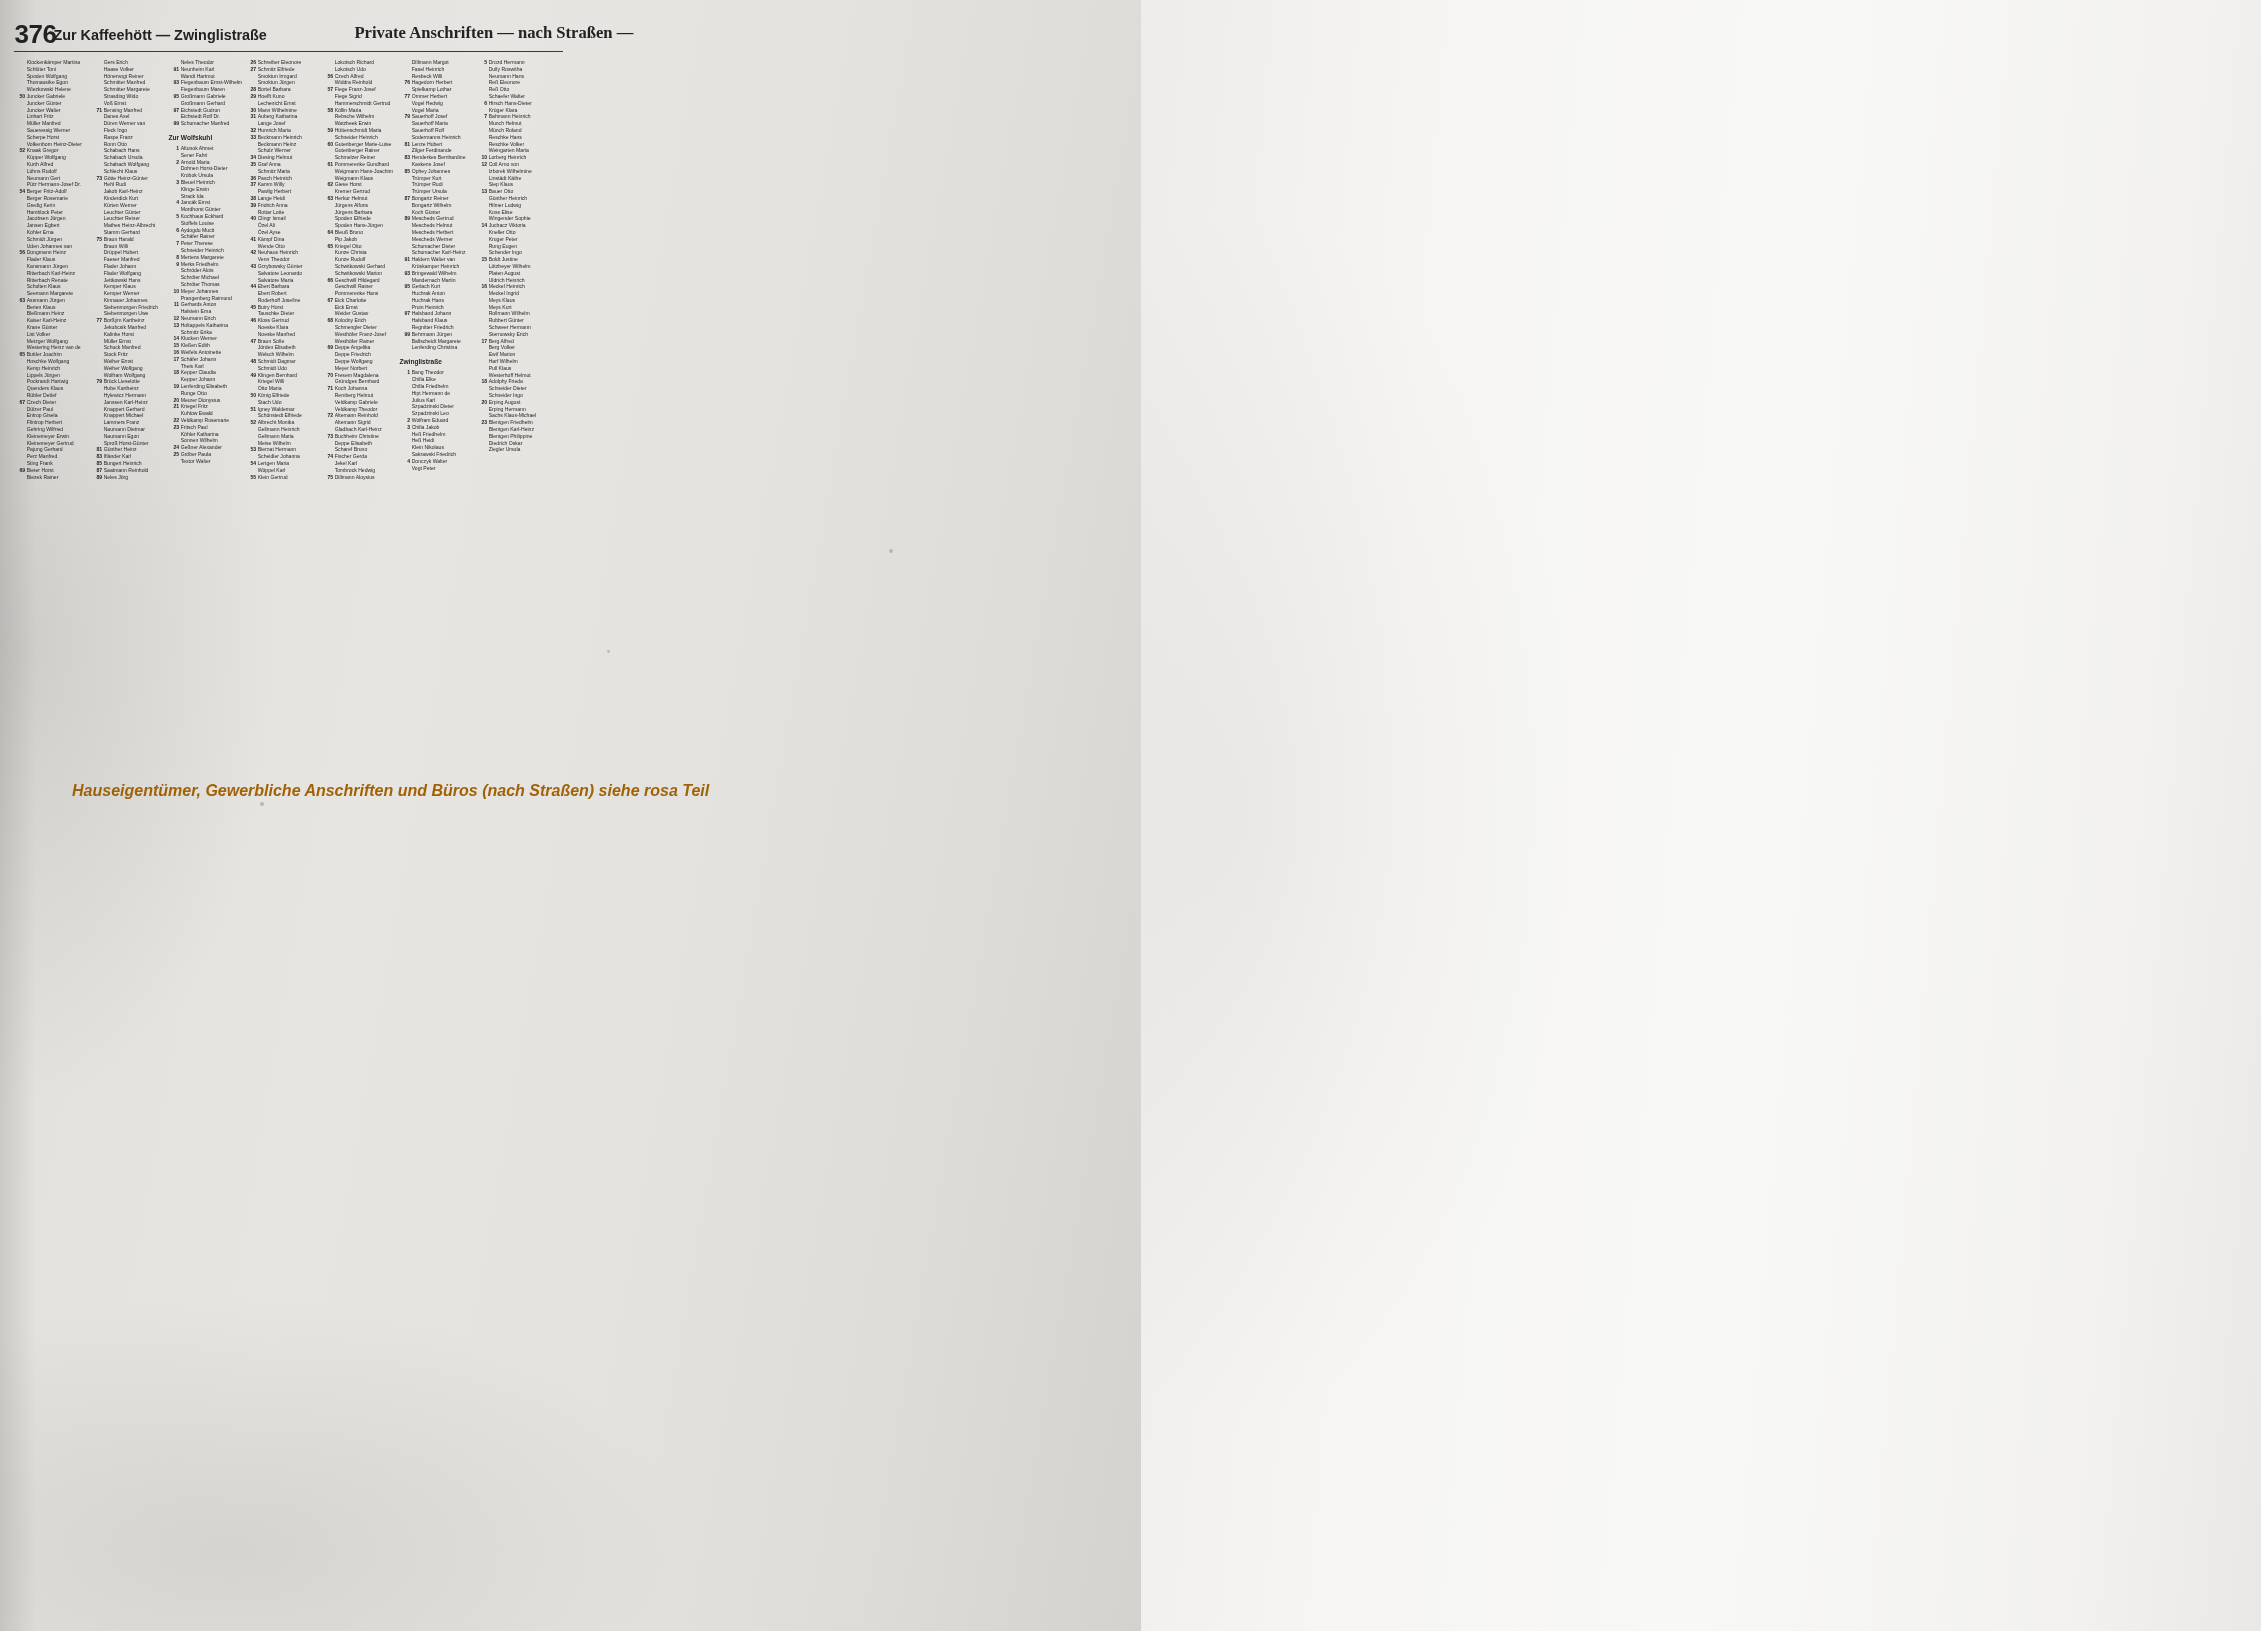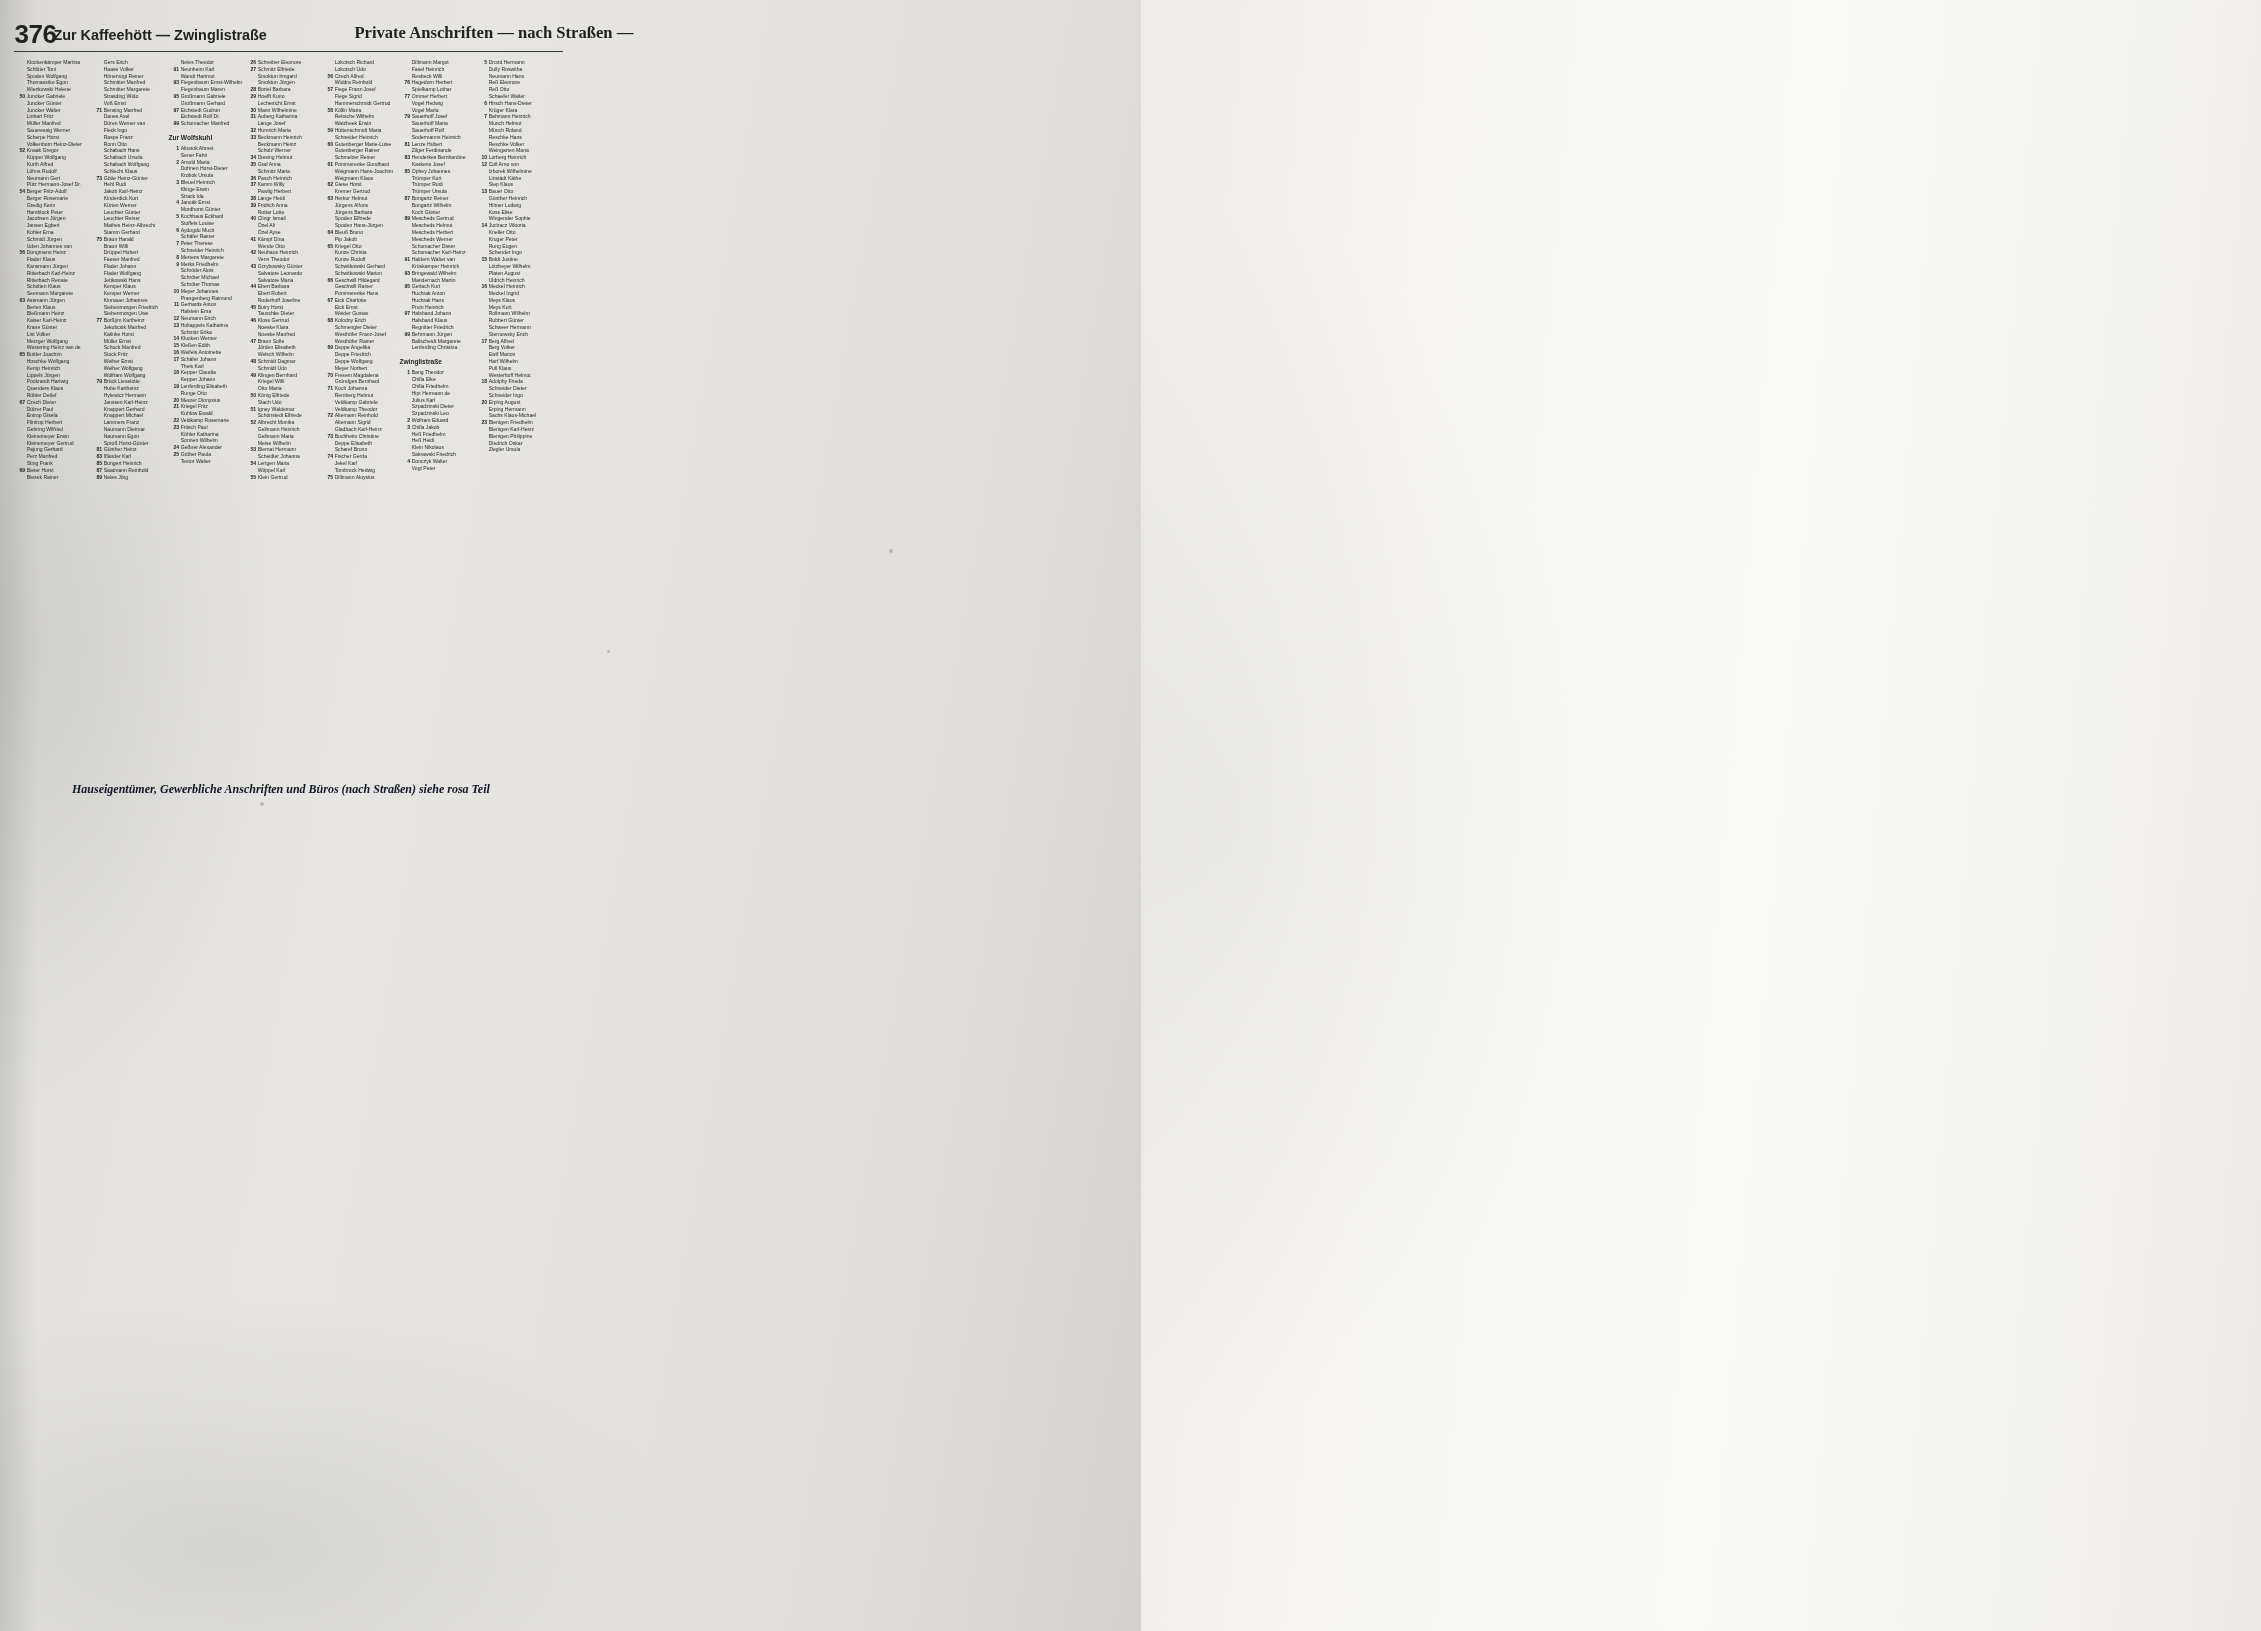--- a/index.html
+++ b/index.html
@@ -136,25 +136,25 @@
     padding-bottom: 2.2px;
     padding-left: 0;
     white-space: nowrap;
   }
 
   
   #footer-note {
     position: absolute;
     left: 72px;
     top: 782px;
-    font-size: 12px;
+    font-size: 16px;
     font-weight: bold;
     font-style: italic;
-    font-family: Liberation Serif, serif;
-    color: #0f172a;
+    font-family: Liberation Sans, sans-serif;
+    color: #a16207;
     white-space: nowrap;
   }
 
   
   .speck {
     position: absolute;
     background: rgba(110,110,108,0.35);
     border-radius: 50%;
   }
 </style>

